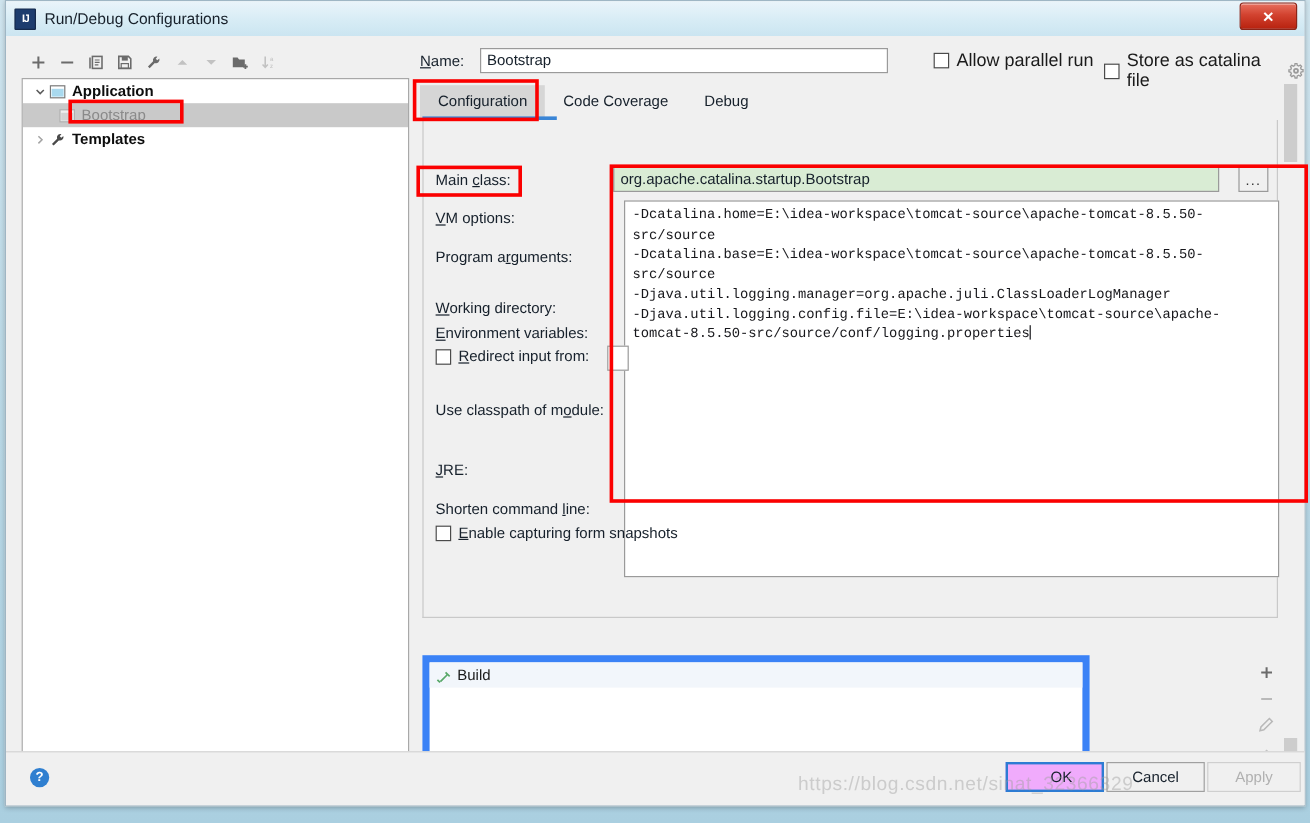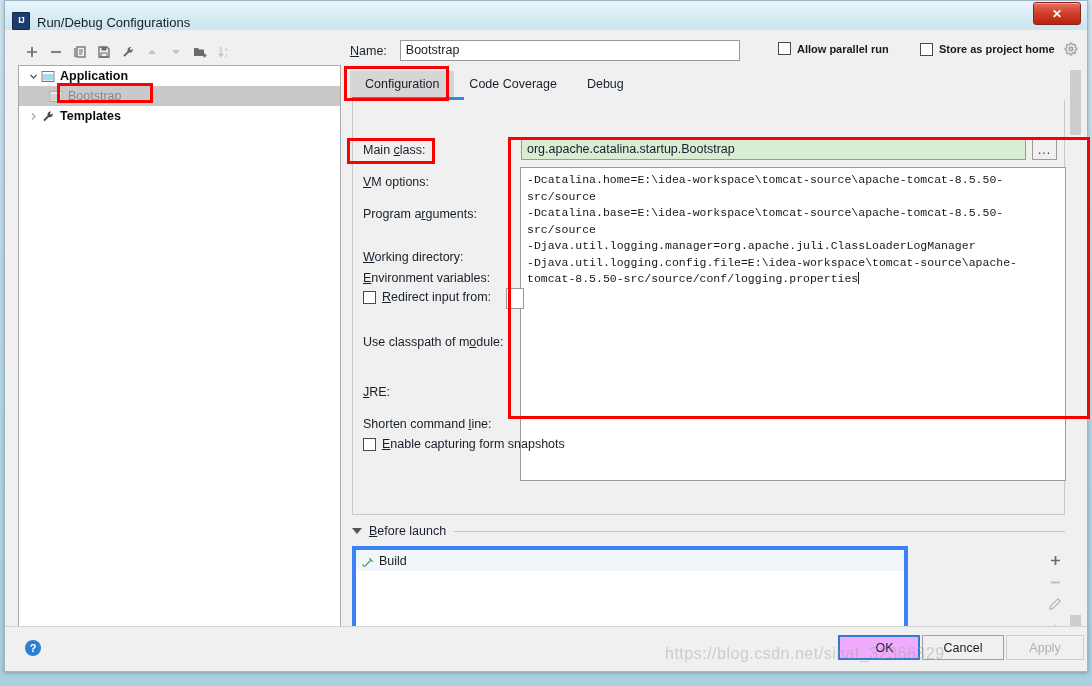--- a/index.html
+++ b/index.html
@@ -23,21 +23,21 @@
     border: 1px solid #9fb6c4;
     box-shadow: 0 1px 4px rgba(0,0,0,.25);
     box-sizing: border-box;
   }
   
   .titlebar {
     position: relative;
     height: 29px;
     background: linear-gradient(180deg,#eaf4fa 0%,#d7ecf5 55%,#cbe5f1 100%);
     border-bottom: 1px solid #b9d3e0;
-    display: flex; align-items: flex-end;
+    display: flex; align-items: center;
   }
   .title-icon {
     width: 16px; height: 16px; margin-left: 7px; margin-right: 7px;
     background: #1d3c6e;
     border: 1px solid #15294b;
     border-radius: 1px;
     position: relative;
     flex: none;
   }
   .title-icon:before {
@@ -118,21 +118,21 @@
   .name-input {
     margin-left: 13px;
     width: 340px; height: 21px;
     background: #fff; border: 1px solid #9a9a9a;
     box-sizing: border-box;
     font-size: 12.5px; color: #16202b;
     padding: 0 5px; line-height: 19px;
   }
   .cbx-row {
     position: absolute; top: 12px;
-    display: flex; align-items: center; font-size: 11px; font-weight: bold;
+    display: flex; align-items: center; font-size: 15px;
   }
   .cb {
     width: 13px; height: 13px; background: #fff;
     border: 1px solid #4a4a4a; box-sizing: border-box;
     margin-right: 6px; flex: none;
   }
   .gear {
     margin-left: 9px; color: #9a9a9a;
     display: flex; align-items: center;
   }
@@ -158,21 +158,21 @@
     background: #f0f0f0;
     border: 1px solid #c9c9c9;
     border-top: none;
     box-sizing: border-box;
   }
   .form-label {
     position: absolute; left: 10px;
     font-size: 12.5px; color: #16202b; white-space: nowrap;
   }
   .main-class-input {
-    position: absolute; left: 168px; top: 39px;
+    position: absolute; left: 158px; top: 39px;
     width: 505px; height: 21px;
     background: #d9ecd4; border: 1px solid #9a9a9a;
     box-sizing: border-box; padding: 0 5px;
     font-size: 12.5px; line-height: 19px; color: #16202b;
   }
   .dots-btn {
     position: absolute; left: 679px; top: 39px;
     width: 25px; height: 21px;
     background: #f0f0f0; border: 1px solid #9a9a9a;
     box-sizing: border-box;
@@ -211,21 +211,21 @@
     border-left: 5px solid transparent;
     border-right: 5px solid transparent;
     border-top: 6px solid #555;
   }
   .hr {
     flex: 1; height: 1px; background: #c4c4c4; margin-left: 8px;
   }
   .bl-list {
     position: absolute; left: 2px; top: 516px;
     width: 556px; height: 112px;
-    background: #fff; border: 4px solid #3b82f6;
+    background: #fff; border: 6px solid #3b82f6;
     box-sizing: border-box;
   }
   .bl-item {
     display: flex; align-items: center;
     height: 21px; padding-left: 5px;
     background: #f2f6fb; font-size: 12.5px;
   }
   .bl-side {
     position: absolute; left: 694px; top: 516px;
     width: 22px; height: 112px;
@@ -405,21 +405,21 @@
         <div class="name-input">Bootstrap</div>
       </div>
 
       <div class="cbx-row" style="left:428px;">
         <span class="cb"></span>
         <span>Allow parallel run</span>
       </div>
 
       <div class="cbx-row" style="left:570px;">
         <span class="cb"></span>
-        <span>Store as project home</span>
+        <span>Store as catalina file</span>
         <span class="gear">
           <svg width="14" height="14" viewBox="0 0 14 14">
               <path d="M7 4.6A2.4 2.4 0 1 0 7 9.4 2.4 2.4 0 0 0 7 4.6zm0 1.5a.9.9 0 1 1 0 1.8.9.9 0 0 1 0-1.8z" fill="#9a9a9a"></path>
               <path d="M6.2 1h1.6l.25 1.5 1.2.5 1.3-.8 1.1 1.1-.8 1.3.5 1.2 1.5.25v1.6l-1.5.25-.5 1.2.8 1.3-1.1 1.1-1.3-.8-1.2.5L7.8 13H6.2l-.25-1.5-1.2-.5-1.3.8-1.1-1.1.8-1.3-.5-1.2L1.1 7.8V6.2l1.55-.25.5-1.2-.8-1.3 1.1-1.1 1.3.8 1.2-.5z" fill="none" stroke="#9a9a9a" stroke-width="1.1"></path>
             </svg>
         </span>
       </div>
 
       <div class="tabs">
         <div class="tab active">Configuration</div>
@@ -453,25 +453,20 @@
         <div class="form-label" style="top:235px;">Use classpath of m<span class="u">o</span>dule:</div>
         <div class="form-label" style="top:285px;"><span class="u">J</span>RE:</div>
         <div class="form-label" style="top:317px;">Shorten command <span class="u">l</span>ine:</div>
 
         <div class="form-label" style="top:337px; display:flex; align-items:center;">
           <span class="cb"></span>
           <span><span class="u">E</span>nable capturing form snapshots</span>
         </div>
       </div>
 
-      <div class="before-launch-hdr">
-        <span class="tri"></span>
-        <span><span class="u">B</span>efore launch</span>
-        <span class="hr"></span>
-      </div>
 
       <div class="bl-list">
         <div class="bl-item">
           <span style="width:18px;display:flex;align-items:center;">
             <svg width="14" height="14" viewBox="0 0 14 14">
                 <path d="M3.5 11.5L9 6l-1.2-1.2 1-1 3.4 3.4-1 1L10 7 4.5 12.5z" fill="#59a869"></path>
                 <path d="M2 10l2.2 2.2-1 1L1 11z" fill="#59a869"></path>
               </svg>
           </span>
           <span>Build</span>

